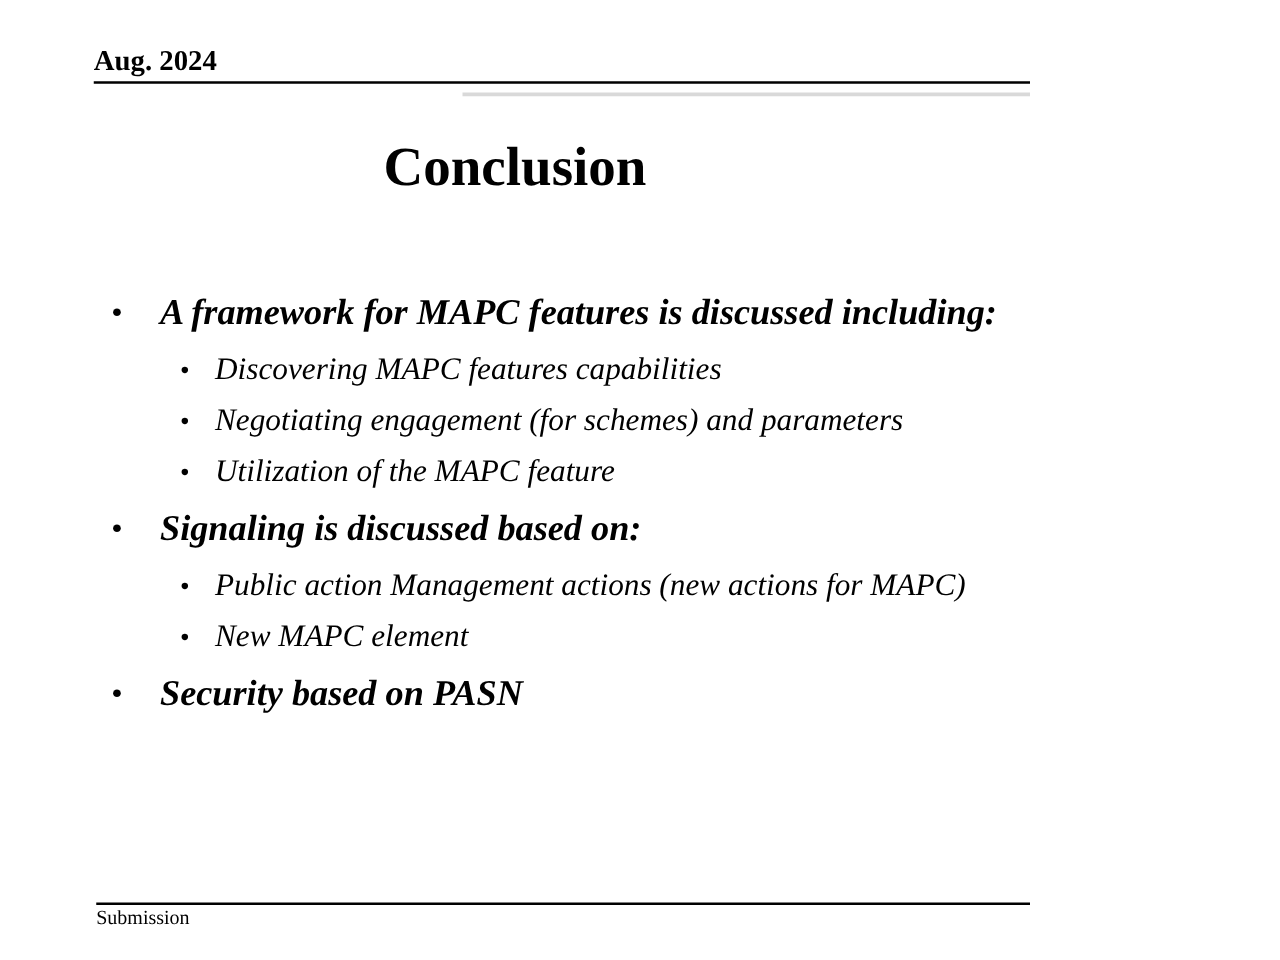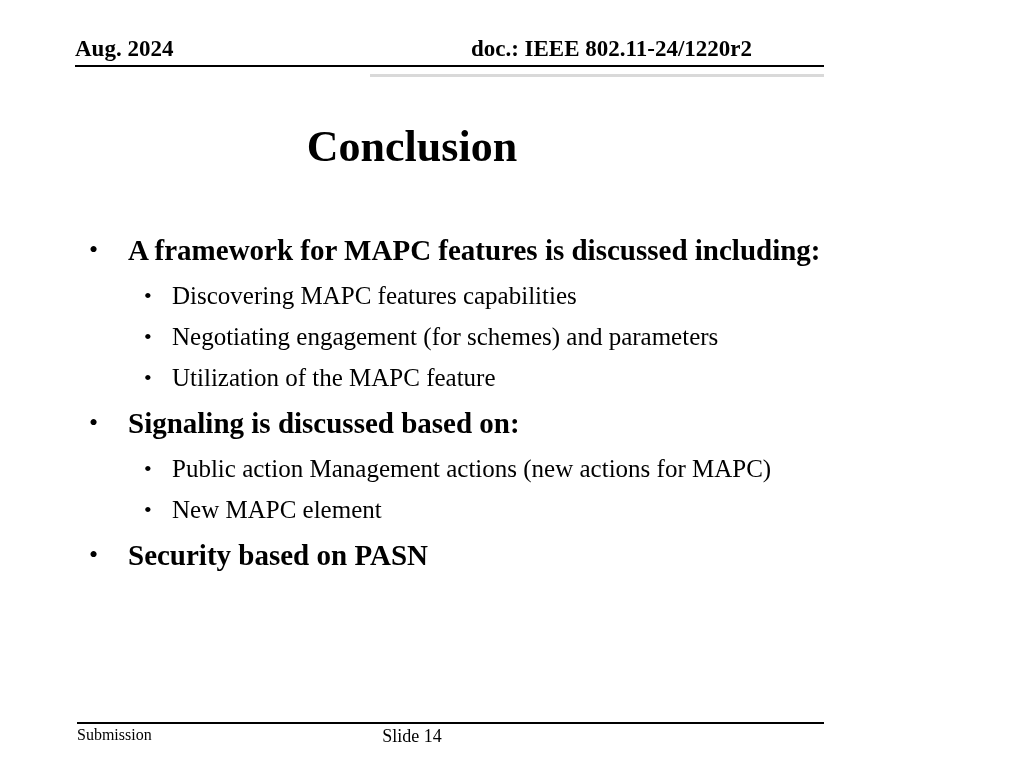--- a/index.html
+++ b/index.html
@@ -49,21 +49,21 @@
     width: 572px;
     height: 3px;
     background: #c9c9c9;
     opacity: 0.7;
   }
 
   
   .slide-title {
     position: absolute;
     left: 0;
-    top: 121px;
+    top: 108px;
     width: 100%;
     text-align: center;
     font-size: 44px;
     font-weight: bold;
     line-height: 52px;
   }
 
   
   .content {
     position: absolute;
@@ -100,20 +100,21 @@
     box-sizing: border-box;
     font-size: 22px;
     line-height: 41px;
   }
   .l1 + .l2,
   .l2 + .l1 {
     margin-top: 5px;
   }
   .txt {
     flex: 1 1 auto;
+    font-style: italic;
   }
 
   
   .footer-rule {
     position: absolute;
     left: 77px;
     top: 722px;
     width: 880px;
     height: 2px;
     background: #000000;
@@ -140,21 +141,20 @@
     font-size: 18px;
     white-space: nowrap;
   }
 </style>
 </head>
 <body>
 
 <div class="slide">
 
   <div class="header-left">Aug. 2024</div>
-  <div class="header-right">doc.: IEEE 802.11-24/1220r2</div>
   <div class="header-rule"></div>
   <div class="header-rule-shadow"></div>
 
   <div class="slide-title">Conclusion</div>
 
   <div class="content" id="bullet-list">
       <div class="li l1">
         <span class="bullet">•</span>
         <span class="txt">A framework for MAPC features is discussed including:</span>
       </div>
@@ -183,15 +183,14 @@
         <span class="txt">New MAPC element</span>
       </div>
       <div class="li l1">
         <span class="bullet">•</span>
         <span class="txt">Security based on PASN</span>
       </div>
     </div>
 
   <div class="footer-rule"></div>
   <div class="footer-left">Submission</div>
-  <div class="footer-center">Slide 14</div>
 
 </div>
 
 </body></html>

